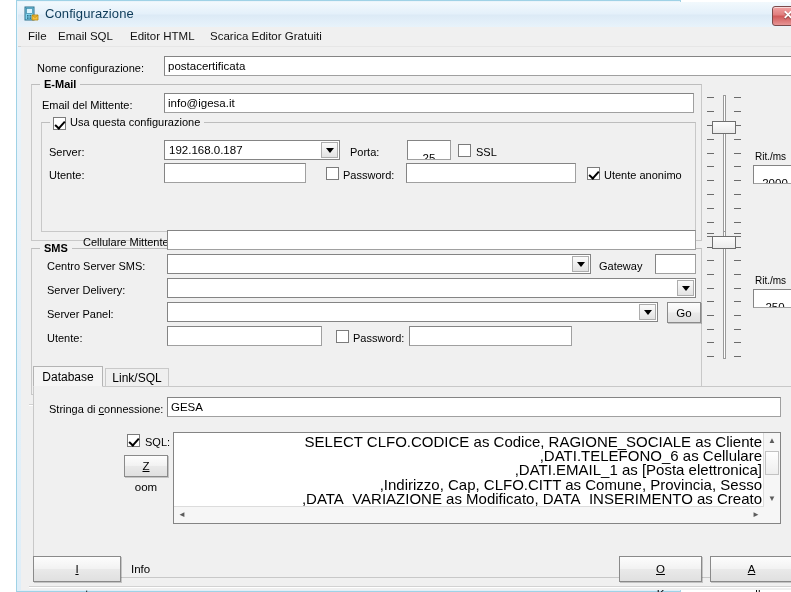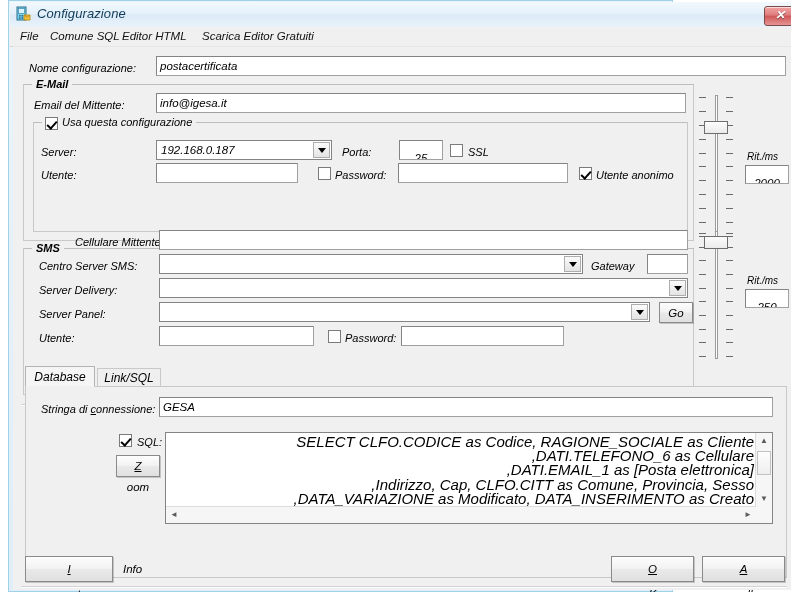--- a/index.html
+++ b/index.html
@@ -9,26 +9,25 @@
   body {
     width: 791px; height: 592px;
     font-family: "Liberation Sans", sans-serif;
     font-size: 11px;
     color: #000000;
     overflow: hidden;
   }
 
   
   #window {
-    position: absolute; left: 8px; top: 0;
+    position: absolute; left: 16px; top: 0;
     width: 665px; height: 592px;
     box-sizing: border-box;
     border: 1px solid #9fd2e6;
     background: linear-gradient(to bottom, #eaf4fb 0%, #dfeef8 100%);
-    font-style: italic;
   }
   #titlebar {
     position: absolute; left: 1px; top: 1px;
     width: 789px; height: 25px;
     background: linear-gradient(to bottom, #f2f9fd 0%, #e4f0fa 48%, #dceaf6 52%, #e8f3fb 100%);
     border-bottom: 1px solid #cfe4f0;
   }
   #app-icon {
     position: absolute; left: 6px; top: 4px;
     width: 16px; height: 16px;
@@ -309,21 +308,21 @@
       </svg>
     </span>
     <span id="title-text">Configurazione</span>
     <div id="close-btn">
       <span class="x">✕</span>
     </div>
   </div>
 
   <div id="menubar">
     <span class="mi" style="left:8px">File</span>
-    <span class="mi" style="left:38px">Comune SQL</span>
+    <span class="mi" style="left:38px">Email SQL</span>
     <span class="mi" style="left:110px">Editor HTML</span>
     <span class="mi" style="left:190px">Scarica Editor Gratuiti</span>
   </div>
 
   <div id="client">
 
     <span class="lbl" style="left:16px; top:15px;">Nome configurazione:</span>
     <div class="tf" style="left:143px; top:9px; width:630px; height:20px;">postacertificata</div>
 
     <div class="grp" style="left:10px; top:37px; width:671px; height:157px;">

